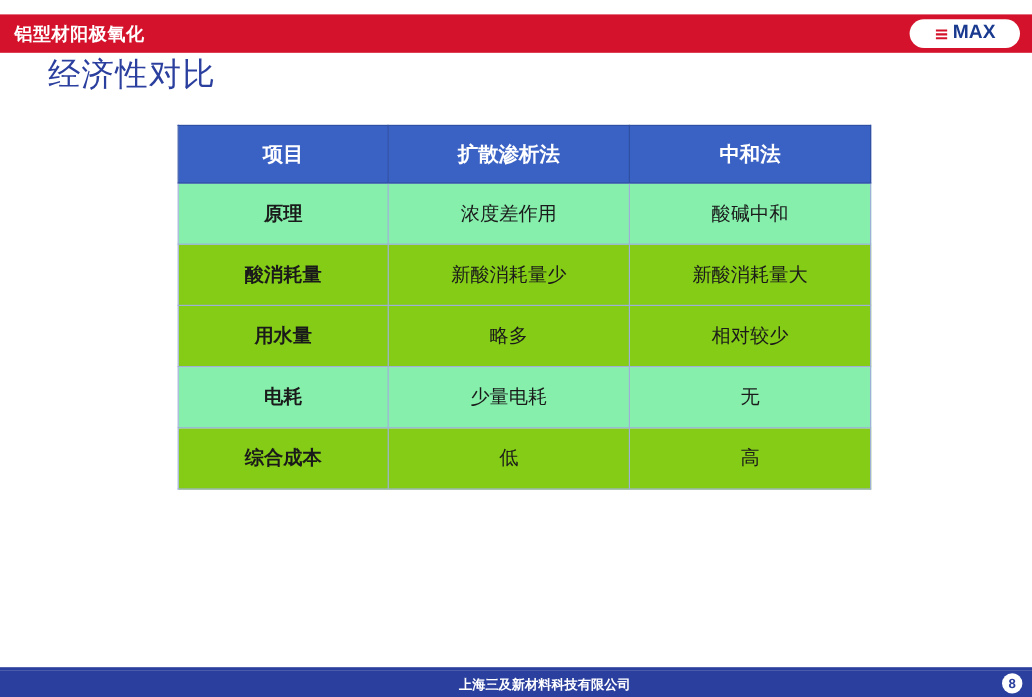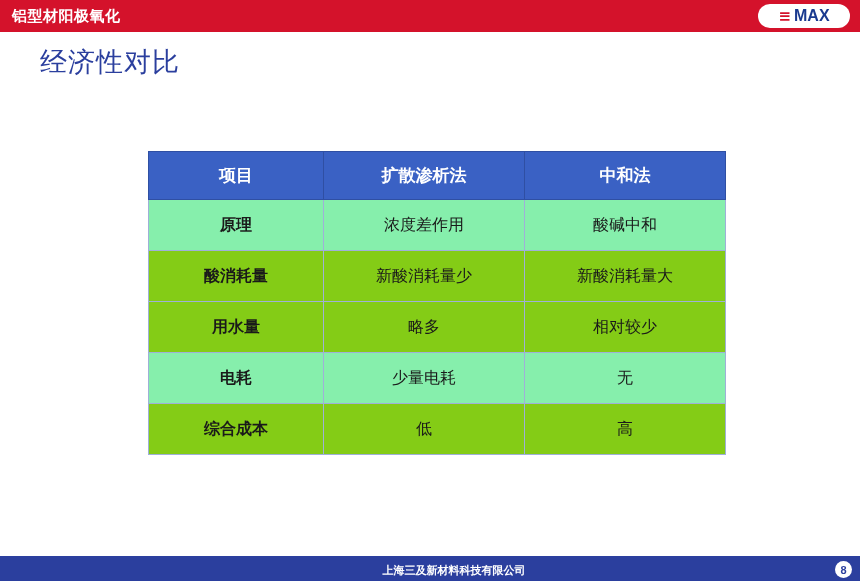--- a/index.html
+++ b/index.html
@@ -11,21 +11,21 @@
     height: 581px;
     background: #ffffff;
     font-family: "Liberation Sans", sans-serif;
     overflow: hidden;
     position: relative;
   }
 
   
   .header {
     position: absolute;
-    top: 0;
+    top: 12px;
     left: 0;
     width: 860px;
     height: 32px;
     background: #d4122b;
     display: flex;
     align-items: center;
     justify-content: space-between;
   }
   .header-title {
     color: #ffffff;
@@ -74,21 +74,20 @@
     font-family: "DejaVu Serif", "Liberation Serif", serif;
     letter-spacing: 1px;
   }
 
   
   .table-wrap {
     position: absolute;
     top: 104px;
     left: 148px;
     width: 568px;
-    margin-top: 47px;
   }
   table.cmp {
     border-collapse: collapse;
     width: 568px;
     table-layout: fixed;
     font-family: "DejaVu Serif", "Liberation Serif", serif;
   }
   table.cmp th {
     background: #3a61c4;
     color: #ffffff;

